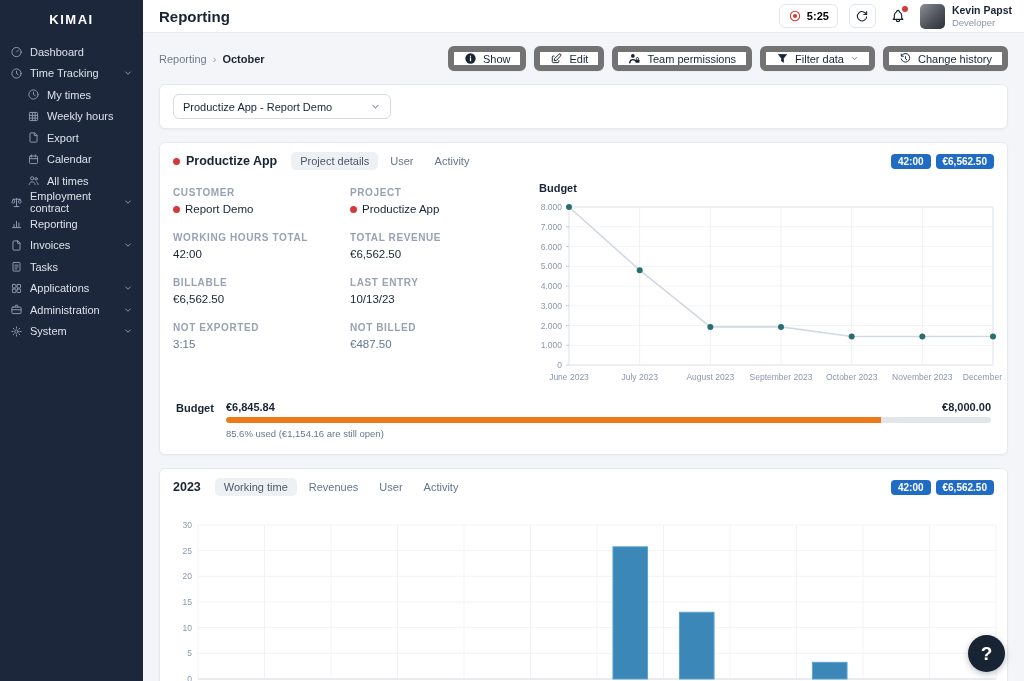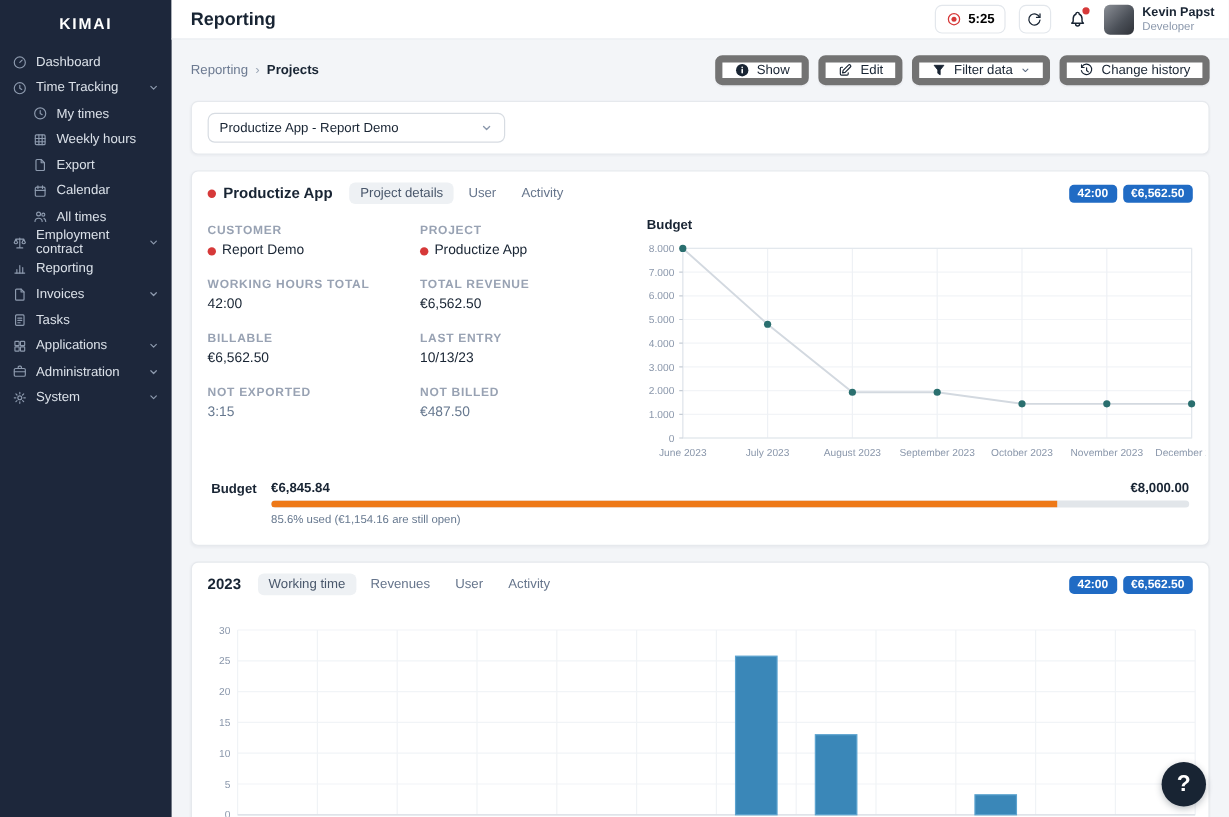--- a/index.html
+++ b/index.html
@@ -41,21 +41,21 @@
   .breadcrumb .crumb-link { cursor:pointer; }
   .breadcrumb .sep { color:#9aa5b5; }
   .breadcrumb .current { color:#182433; font-weight:600; }
   .actions { display:flex; gap:8px; }
   .btn { display:flex; align-items:center; gap:6px; background:#fff; border:6px solid #737373; border-radius:6px; padding:0 10px; height:25px; font-size:11px; font-weight:500; color:#182433; cursor:pointer; box-shadow:0 1px 1px rgba(24,36,51,.04); }
   .btn svg { width:13px; height:13px; }
   .btn .btn-caret svg { width:9px; height:9px; color:#5b6a80; }
 
   .card { background:#fff; border:1px solid #e6e9ed; border-radius:6px; box-shadow:0 1px 2px rgba(24,36,51,.04); margin-bottom:13px; }
   .select-card { padding:9px 13px; }
-  .select-control { width:248px; height:25px; border:1px solid #d7dce2; border-radius:6px; background:#fff; display:flex; align-items:center; justify-content:space-between; padding:0 9px; font-size:11px; cursor:pointer; }
+  .select-control { width:218px; height:25px; border:1px solid #d7dce2; border-radius:6px; background:#fff; display:flex; align-items:center; justify-content:space-between; padding:0 9px; font-size:11px; cursor:pointer; }
   .select-control .sel-caret { width:11px; height:11px; color:#8a97ab; }
   .select-control .sel-caret svg { width:11px; height:11px; }
 
   .card-header { display:flex; align-items:center; gap:14px; padding:9px 13px 5px; }
   .card-title { font-weight:700; font-size:12.5px; display:flex; align-items:center; gap:6px; }
   .color-dot { width:7px; height:7px; border-radius:50%; background:#d63939; flex:0 0 7px; }
   .tabs { display:flex; gap:3px; font-size:11px; color:#66758c;align-items:flex-end; }
   .tab { padding:3px 9px; border-radius:5px; cursor:pointer; }
   .tab.active { background:#eef1f4; color:#49576b; }
   .badges { margin-left:auto; display:flex; gap:5px; }
@@ -290,40 +290,51 @@
       </div>
     </div>
   </header>
 
   <div class="content">
 
     <div class="page-row">
       <div class="breadcrumb">
         <span class="crumb-link">Reporting</span>
         <span class="sep">›</span>
-        <span class="current">Projects</span>
+        <span class="current">October</span>
       </div>
       <div class="actions">
         <button class="btn">
           <span>
               <svg viewBox="0 0 24 24">
                 <circle cx="12" cy="12" r="9.5" fill="#182433"></circle>
                 <path d="M12 7.6v.3M12 10.8V16" stroke="#fff" stroke-width="2.4" stroke-linecap="round"></path>
               </svg>
             </span>
           <span>Show</span>
         </button>
         <button class="btn">
           <span>
               <svg viewBox="0 0 24 24" fill="none" stroke="currentColor" stroke-width="1.8" stroke-linecap="round" stroke-linejoin="round">
                 <path d="M7.5 7.5H6a1.8 1.8 0 0 0-1.8 1.8v8.5A1.8 1.8 0 0 0 6 19.6h8.5a1.8 1.8 0 0 0 1.8-1.8V16"></path>
                 <path d="M19.7 7.1a2.1 2.1 0 0 0-3-3L8.5 12.3l-.8 3.9 3.9-.8z"></path>
               </svg>
             </span>
           <span>Edit</span>
+        </button>
+        <button class="btn">
+          <span>
+              <svg viewBox="0 0 24 24">
+                <circle cx="9" cy="7.2" r="3.4" fill="#182433"></circle>
+                <path d="M3.2 20c.3-4 2.4-6 5.8-6 2 0 3.6.8 4.6 2.2" fill="none" stroke="#182433" stroke-width="2.6" stroke-linecap="round"></path>
+                <rect x="13.8" y="13.8" width="7.4" height="6.2" rx="1.2" fill="#182433"></rect>
+                <path d="M15.5 13.8v-1.6a2 2 0 0 1 4 0v1.6" fill="none" stroke="#182433" stroke-width="1.7"></path>
+              </svg>
+            </span>
+          <span>Team permissions</span>
         </button>
         <button class="btn">
           <span>
               <svg viewBox="0 0 24 24">
                 <path d="M4.5 4.5h15l-5.7 7.2v7.3l-3.6-2.3v-5z" fill="#182433" stroke="#182433" stroke-width="1.4" stroke-linejoin="round"></path>
               </svg>
             </span>
           <span>Filter data</span>
           <span class="btn-caret">
               <svg viewBox="0 0 24 24" fill="none" stroke="currentColor" stroke-width="2.4" stroke-linecap="round" stroke-linejoin="round">

